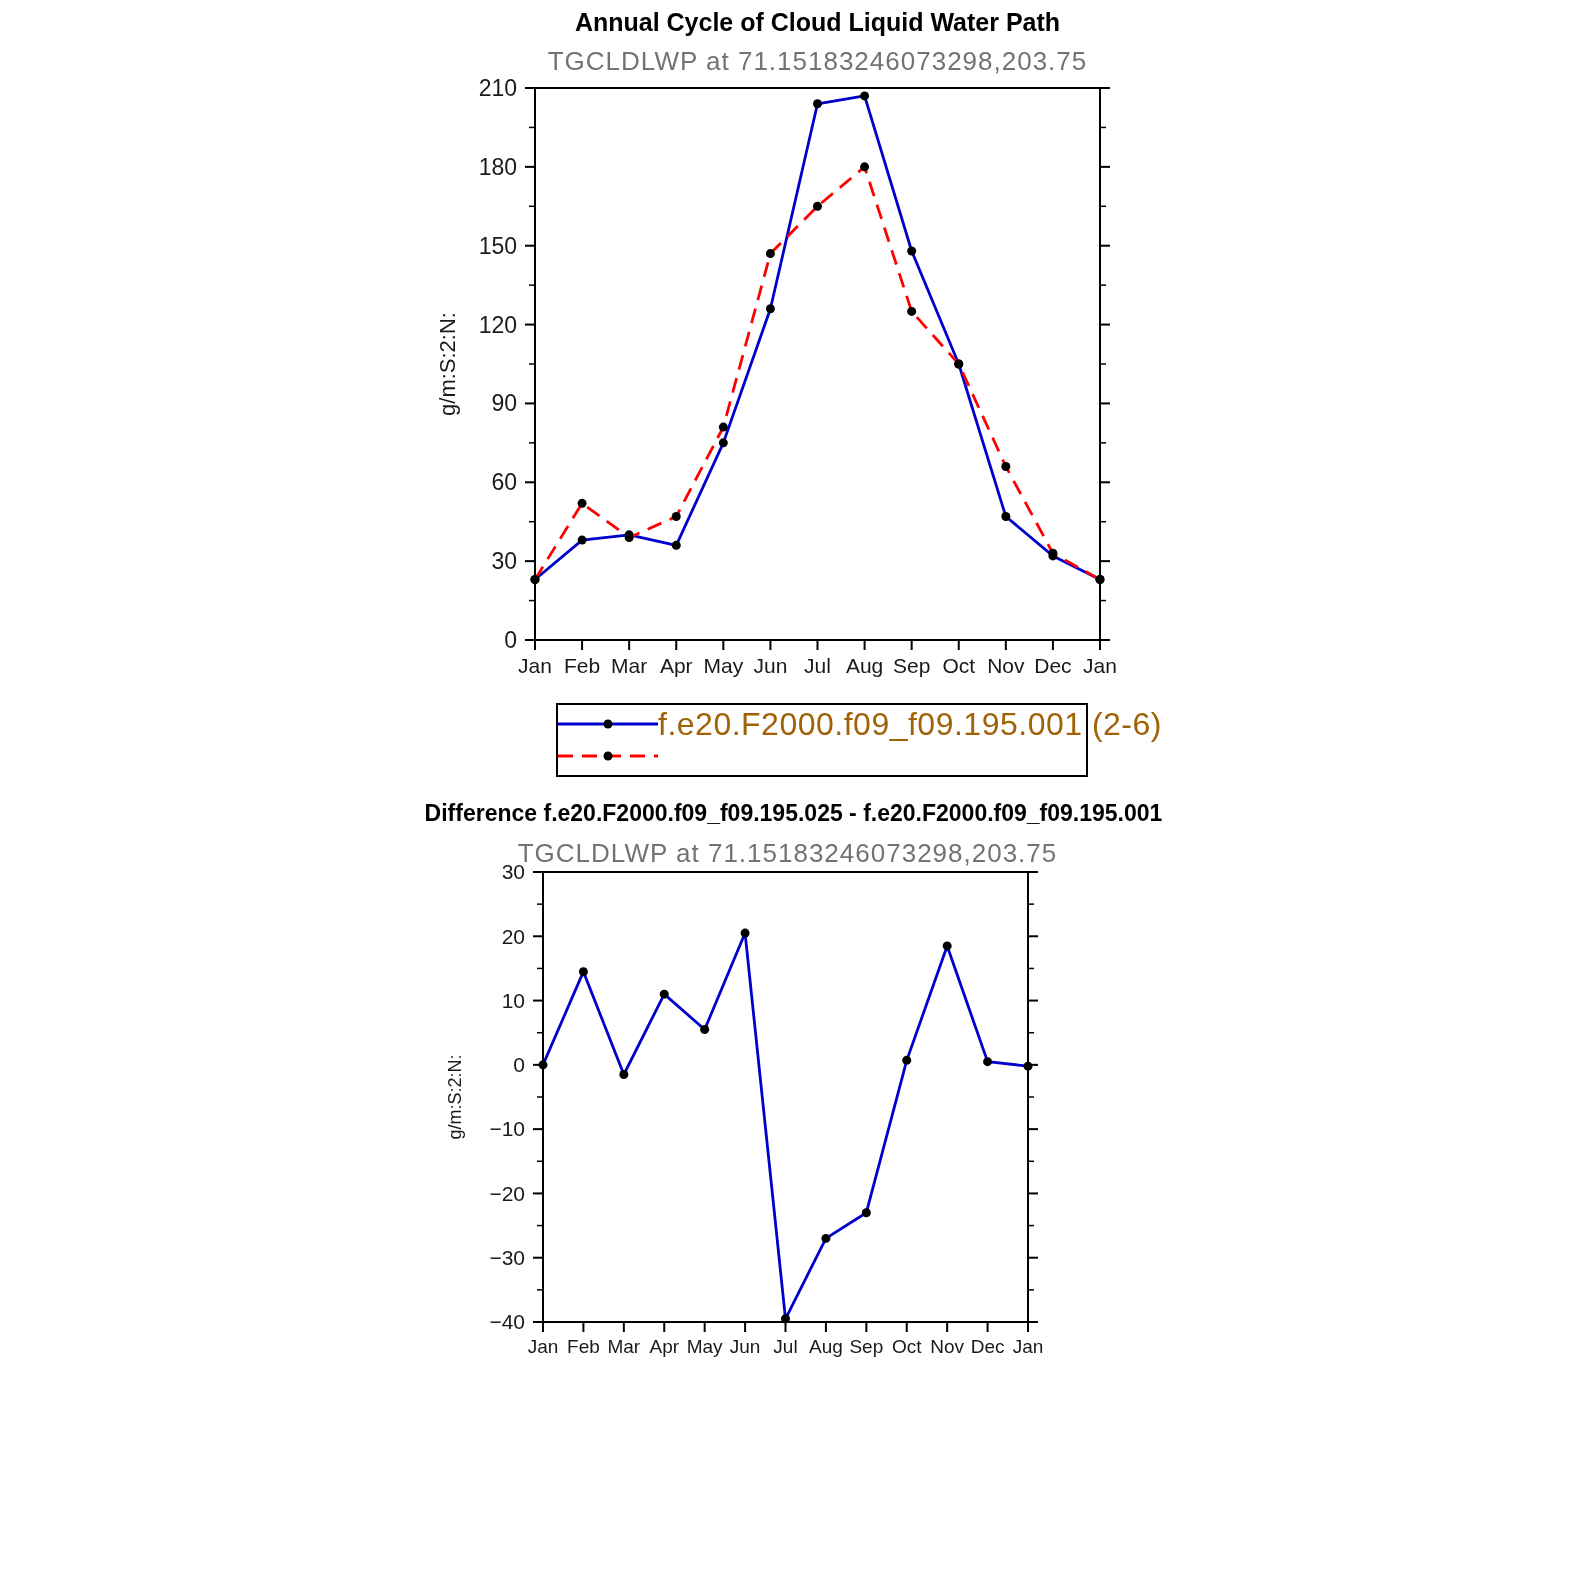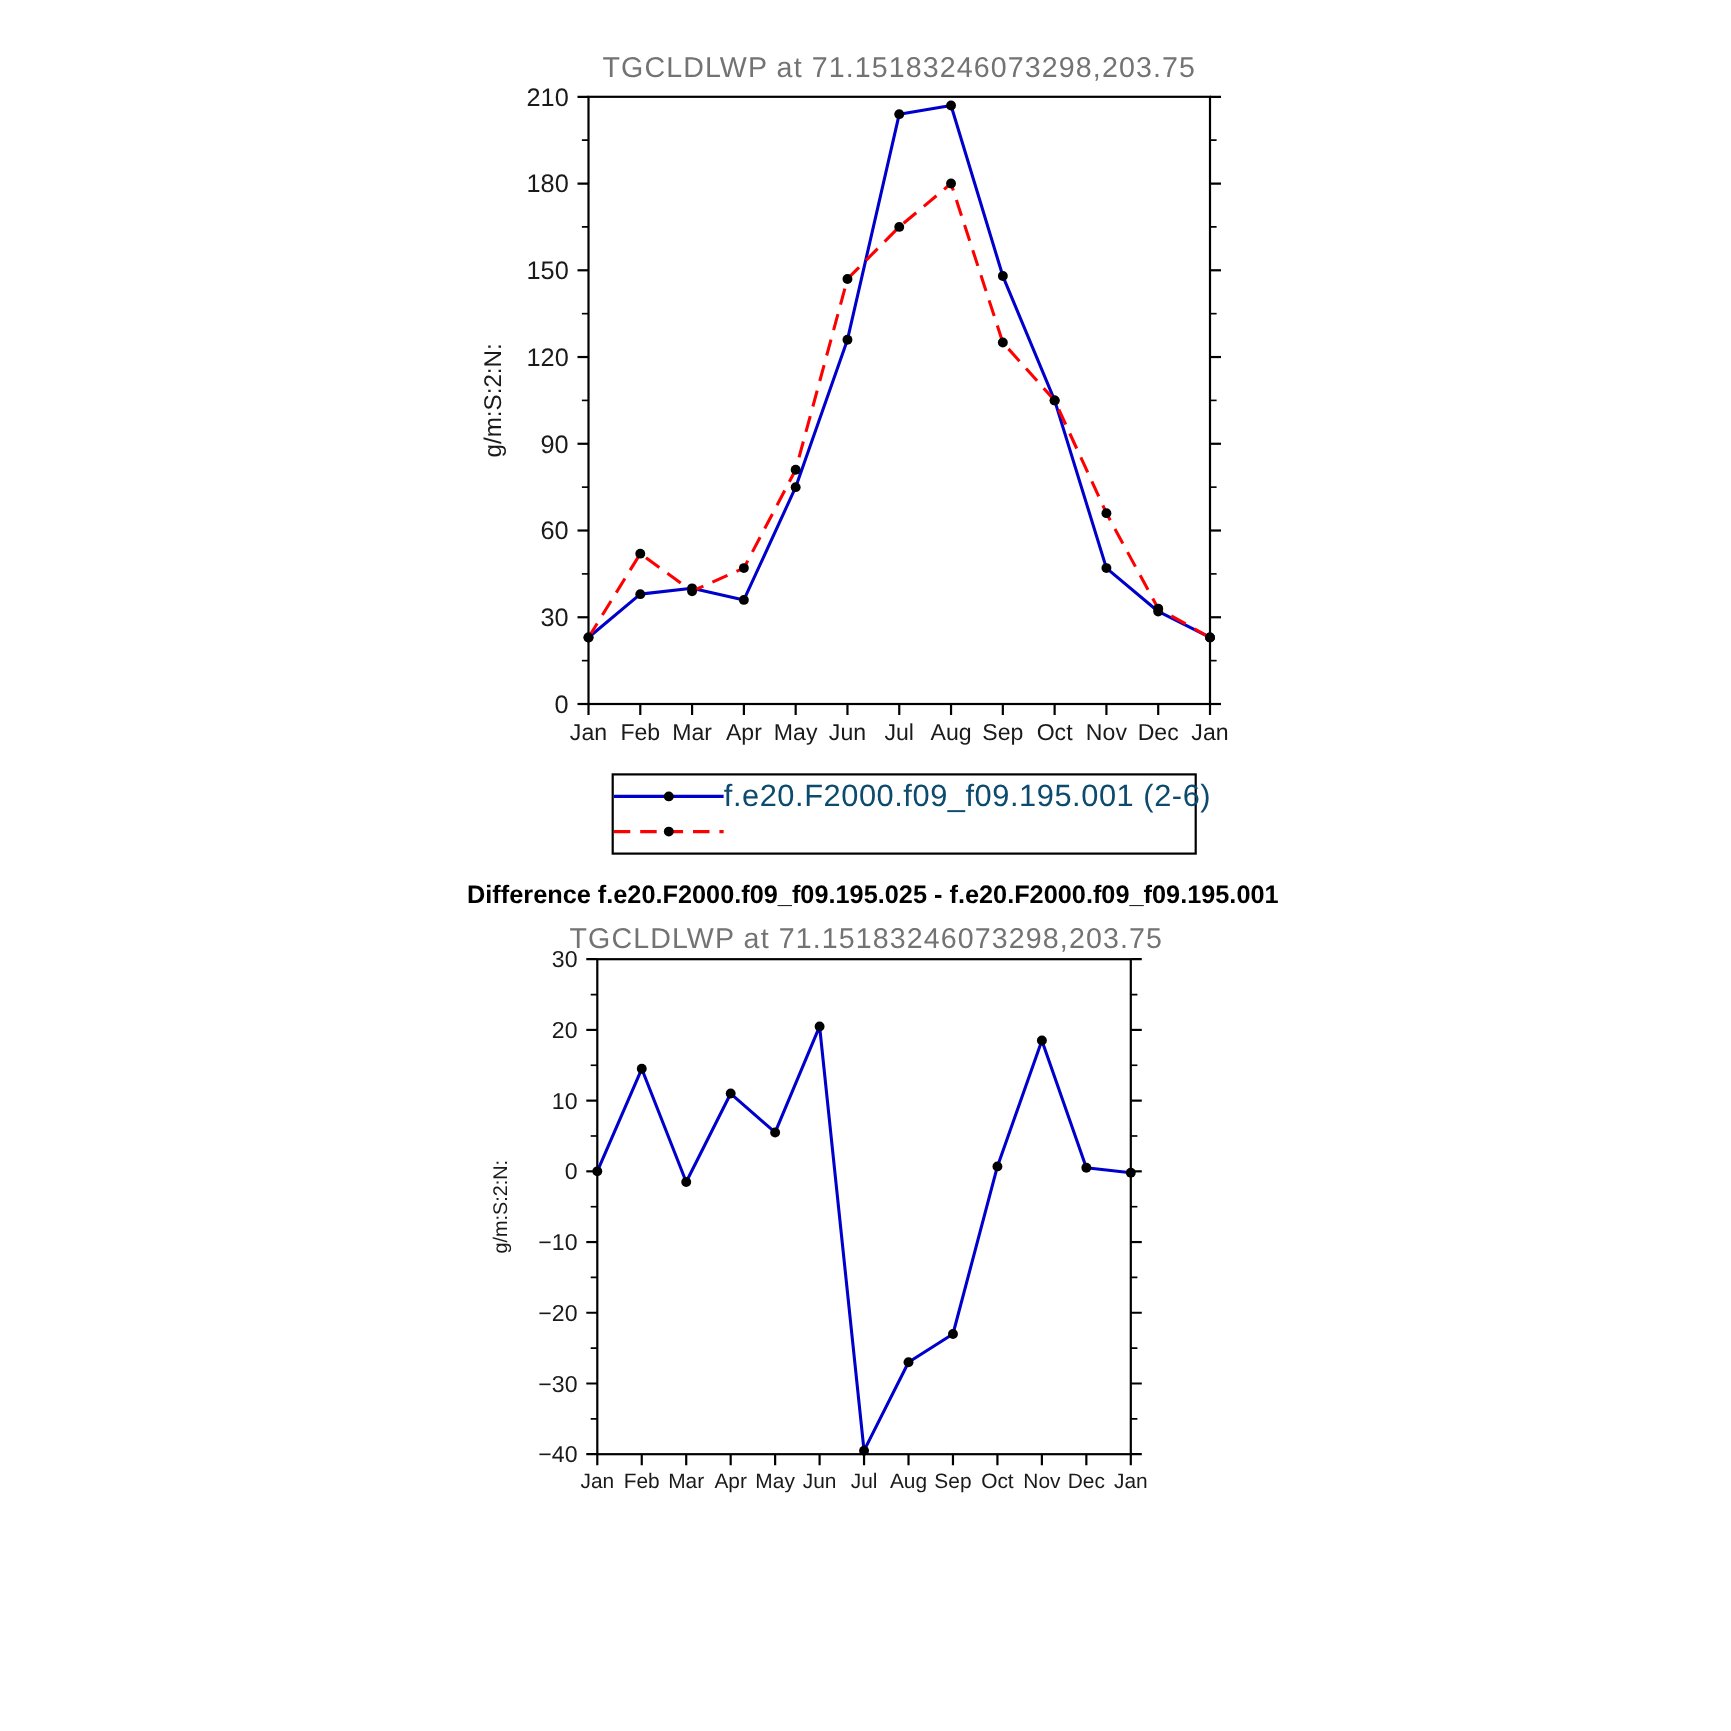--- a/index.html
+++ b/index.html
@@ -12,27 +12,28 @@
   #title1{left:376px;top:800px;width:835px;font-size:23px;}
   #subtitle1{left:370px;top:838px;width:835px;font-size:26px;}
   #plot0{position:absolute;left:430px;top:72px;}
   #plot1{position:absolute;left:430px;top:858px;}
   svg text{font-family:"Liberation Sans",sans-serif;fill:#1a1a1a;}
   .legend{position:absolute;left:556px;top:703px;width:532px;border:2px solid #000;
           background:#ffffff;display:flex;flex-direction:column;justify-content:center;
           padding:3px 0;box-sizing:border-box;}
   .legend-row{display:flex;align-items:center;height:32px;}
   .legend-row svg{flex:0 0 auto;}
-  .legend-row span{font-size:28px;color:#0c4a6e;white-space:nowrap;letter-spacing:0.5px;}
+  .legend-row span{font-size:32px;color:#a16207;white-space:nowrap;letter-spacing:0.5px;}
 </style>
 </head>
 <body>
 
 <div class="page">
 
+  <div class="chart-title" id="title0">Annual Cycle of Cloud Liquid Water Path</div>
 
   <div class="chart-subtitle" id="subtitle0">TGCLDLWP at 71.15183246073298,203.75</div>
 
   <svg id="plot0" width="700" height="625">
       <rect x="105" y="16" width="565" height="552" fill="none" stroke="#000" stroke-width="2"></rect>
       <line x1="105" y1="568" x2="95" y2="568" stroke="#000" stroke-width="2"></line>
       <line x1="670" y1="568" x2="680" y2="568" stroke="#000" stroke-width="2"></line>
       <text x="87" y="576.05" text-anchor="end" font-size="23">0</text>
       <line x1="105" y1="489.1428571428571" x2="95" y2="489.1428571428571" stroke="#000" stroke-width="2"></line>
       <line x1="670" y1="489.1428571428571" x2="680" y2="489.1428571428571" stroke="#000" stroke-width="2"></line>

